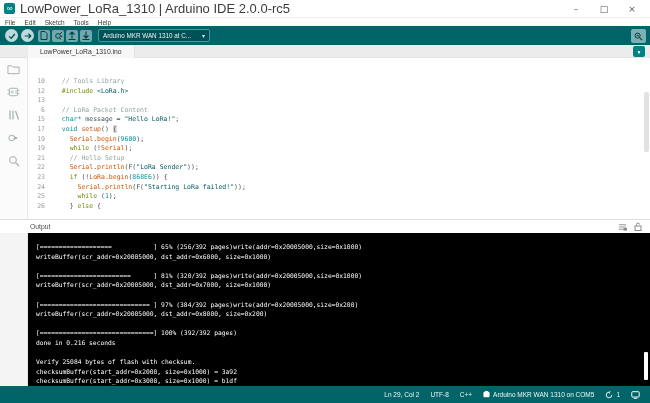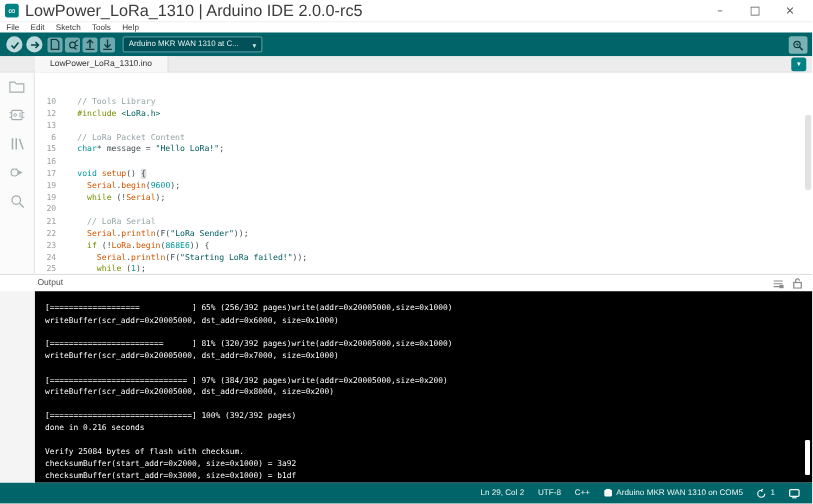--- a/index.html
+++ b/index.html
@@ -176,26 +176,24 @@
       </div>
     </div>
 
     <div class="editor">
       <div>
           <div class="code-row"><span class="ln">10</span><span><span class="tk-pl">  </span><span class="tk-cm">// Tools Library</span></span></div>
           <div class="code-row"><span class="ln">12</span><span><span class="tk-pl">  </span><span class="tk-pp">#include</span><span class="tk-pl"> </span><span class="tk-str">&lt;LoRa.h&gt;</span></span></div>
           <div class="code-row"><span class="ln">13</span><span></span></div>
           <div class="code-row"><span class="ln">6</span><span><span class="tk-pl">  </span><span class="tk-cm">// LoRa Packet Content</span></span></div>
           <div class="code-row"><span class="ln">15</span><span><span class="tk-pl">  </span><span class="tk-ty">char</span><span class="tk-pl">* message = </span><span class="tk-str">"Hello LoRa!"</span><span class="tk-pl">;</span></span></div>
-          <div class="code-row"><span class="ln">16</span><span></span></div>
           <div class="code-row"><span class="ln">17</span><span><span class="tk-pl">  </span><span class="tk-ty">void</span><span class="tk-pl"> </span><span class="tk-fn">setup</span><span class="tk-pl">() </span><span class="tk-plh">{</span></span></div>
           <div class="code-row"><span class="ln">19</span><span><span class="tk-pl">    </span><span class="tk-fn">Serial</span><span class="tk-pl">.</span><span class="tk-fn">begin</span><span class="tk-pl">(</span><span class="tk-num">9600</span><span class="tk-pl">);</span></span></div>
           <div class="code-row"><span class="ln">19</span><span><span class="tk-pl">    </span><span class="tk-kw">while</span><span class="tk-pl"> (!</span><span class="tk-fn">Serial</span><span class="tk-pl">);</span></span></div>
-          <div class="code-row"><span class="ln">20</span><span></span></div>
-          <div class="code-row"><span class="ln">21</span><span><span class="tk-pl">    </span><span class="tk-cm">// LoRa Serial</span></span></div>
+          <div class="code-row"><span class="ln">21</span><span><span class="tk-pl">    </span><span class="tk-cm">// Hello Setup</span></span></div>
           <div class="code-row"><span class="ln">22</span><span><span class="tk-pl">    </span><span class="tk-fn">Serial</span><span class="tk-pl">.</span><span class="tk-fn">println</span><span class="tk-pl">(F(</span><span class="tk-str">"LoRa Sender"</span><span class="tk-pl">));</span></span></div>
           <div class="code-row"><span class="ln">23</span><span><span class="tk-pl">    </span><span class="tk-kw">if</span><span class="tk-pl"> (!</span><span class="tk-fn">LoRa</span><span class="tk-pl">.</span><span class="tk-fn">begin</span><span class="tk-pl">(</span><span class="tk-num">868E6</span><span class="tk-pl">)) {</span></span></div>
           <div class="code-row"><span class="ln">24</span><span><span class="tk-pl">      </span><span class="tk-fn">Serial</span><span class="tk-pl">.</span><span class="tk-fn">println</span><span class="tk-pl">(F(</span><span class="tk-str">"Starting LoRa failed!"</span><span class="tk-pl">));</span></span></div>
           <div class="code-row"><span class="ln">25</span><span><span class="tk-pl">      </span><span class="tk-kw">while</span><span class="tk-pl"> (</span><span class="tk-num">1</span><span class="tk-pl">);</span></span></div>
           <div class="code-row"><span class="ln">26</span><span><span class="tk-pl">    } </span><span class="tk-kw">else</span><span class="tk-pl"> {</span></span></div>
         </div>
       <div class="editor-scroll-thumb"></div>
     </div>
   </div>
 

